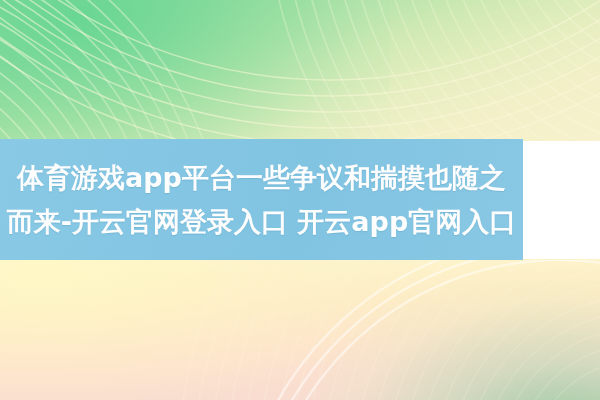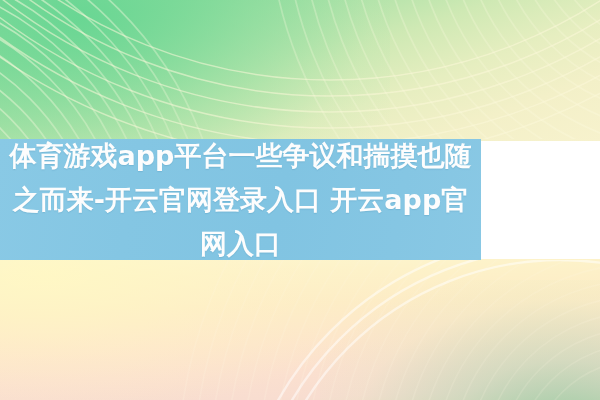--- a/index.html
+++ b/index.html
@@ -91,21 +91,21 @@
     width: 600px;
     height: 400px;
     pointer-events: none;
   }
 
   
   .headline-band {
     position: absolute;
     left: 0;
     top: 139px;
-    width: 481px;
+    width: 523px;
     height: 121px;
     background: linear-gradient(100deg,
       #89c9e5 0%,
       #84c6e3 28%,
       #81c4e2 58%,
       #85c6e3 82%,
       #89c8e4 100%);
     display: flex;
     align-items: center;
     justify-content: center;

